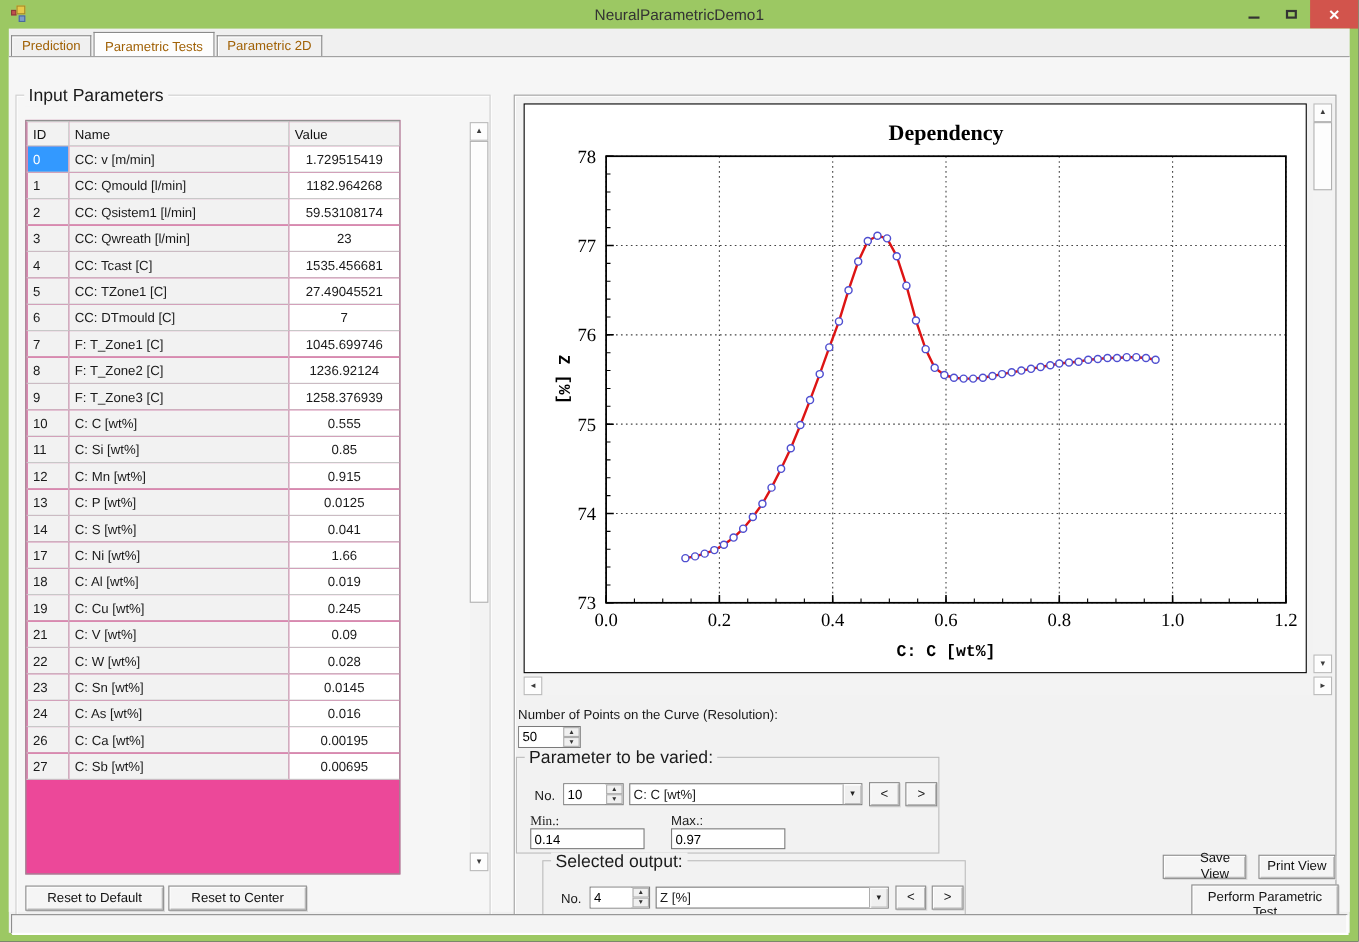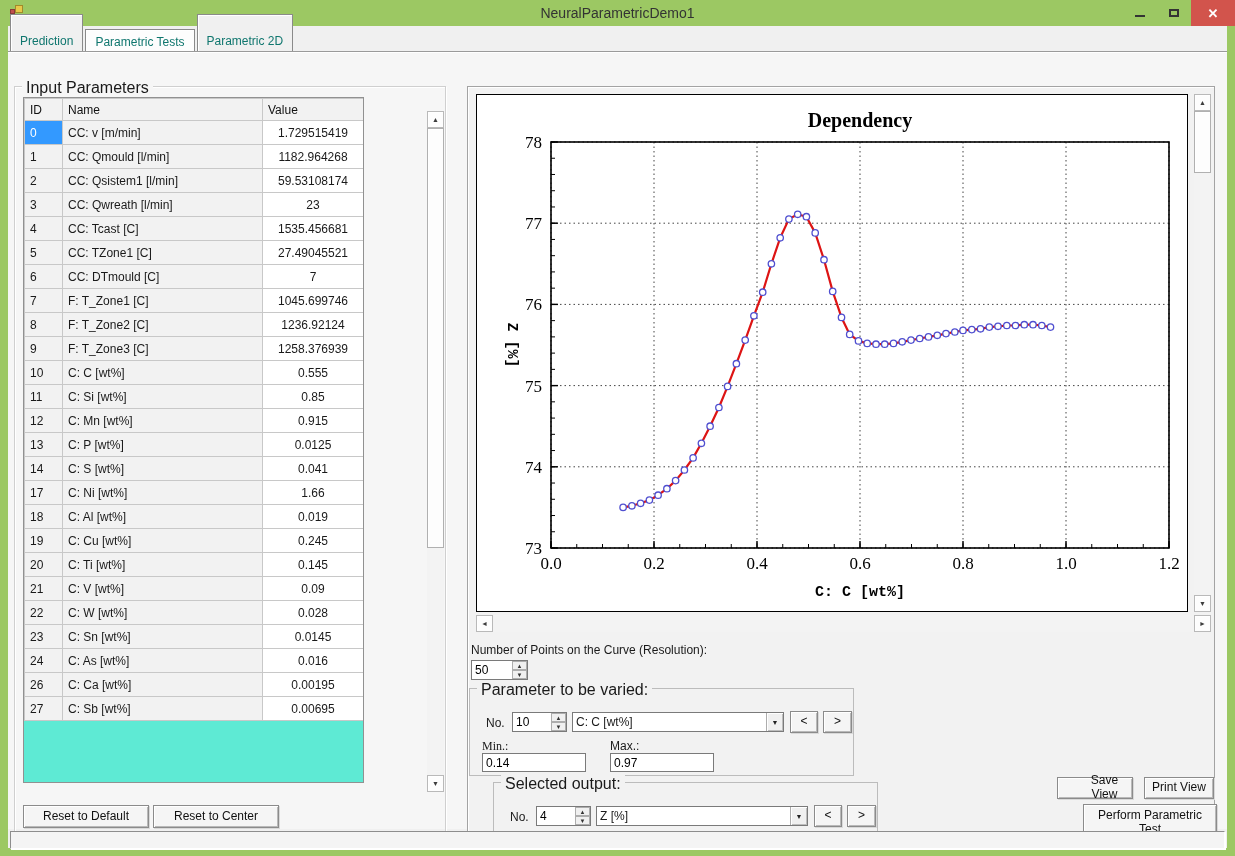--- a/index.html
+++ b/index.html
@@ -20,39 +20,39 @@
   .winbtns { position:absolute; right:0; top:0; height:26px; display:flex; }
   .wb { width:34px; height:26px; display:flex; align-items:center; justify-content:center; cursor:default; }
   .glyph-min { display:block; width:10px; height:2px; background:#333; margin-top:6px; }
   .glyph-max { display:block; width:10px; height:8px; border:2px solid #333; background:transparent; }
   .wb.close { width:44px; background:#d2544c; color:#fff; font-size:13px; font-weight:bold; }
 
   
   .content { position:absolute; left:8px; top:26px; width:1219px; height:822px; background:#f0f0f0; }
 
   .tabstrip { position:absolute; left:2px; top:4px; height:21px; display:flex; align-items:flex-end; }
-  .tab { padding:19px 9px 3px 9px; margin-right:2px; background:#f0f0f0;
-         border:1px solid #8a8a8a; border-bottom:none; font-size:12px; color:#0f766e;
+  .tab { padding:1px 9px 3px 9px; margin-right:2px; background:#f0f0f0;
+         border:1px solid #8a8a8a; border-bottom:none; font-size:12px; color:#a16207;
          box-shadow: inset 1px 1px 0 #fff; }
   .tab.selected { background:#fdfdfd; padding-top:5px; position:relative; top:1px; }
 
   .tabpage { position:absolute; left:0; top:25px; width:1219px; height:778px; background:#f6f6f6;
              border-top:1px solid #9a9a9a; box-shadow: inset 0 1px 0 #fff; }
 
   .statusbar { position:absolute; left:2px; top:805px; width:1215px; height:18px; background:#f4f4f4;
                border:1px solid #8d8d8d; border-bottom-color:#fff; border-right-color:#fff;
                box-shadow: 1px 1px 0 #fff; }
 
   
   .groupbox { position:absolute; border:1px solid #cfcfcf; box-shadow: inset 1px 1px 0 #fff, 1px 1px 0 #fff; }
   .groupbox > .gb-label { position:absolute; top:-8px; left:7px; background:#f6f6f6; padding:0 4px; font-size:16px; color:#1a1a1a; }
 
   
-  .tablewrap { position:absolute; left:8px; top:10px; width:341px; height:686px; overflow:hidden;
-               border:1px solid #919191; background:#5eead4; }
+  .tablewrap { position:absolute; left:8px; top:22px; width:341px; height:686px; overflow:hidden;
+               border:1px solid #919191; background:#ec4899; }
   table.params { border-collapse:collapse; table-layout:fixed; width:339px; font-size:12px; }
   table.params th { background:#f2f2f2; font-weight:normal; text-align:left; padding:3px 5px; height:22px;
                     border:1px solid #c8c8c8; color:#111; }
   table.params td { height:24px; padding:2px 5px; border:1px solid #c8c8c8; overflow:hidden; white-space:nowrap; }
   td.c-id   { background:#f2f2f2; width:38px; }
   td.c-name { background:#f2f2f2; width:200px; }
   td.c-val  { background:#ffffff; width:101px; text-align:center; }
   td.c-id.selected { background:#3399ff; color:#fff; }
 
   
@@ -223,25 +223,20 @@
                 </tr>
                 <tr>
                   <td class="c-id">18</td>
                   <td class="c-name">C: Al [wt%]</td>
                   <td class="c-val">0.019</td>
                 </tr>
                 <tr>
                   <td class="c-id">19</td>
                   <td class="c-name">C: Cu [wt%]</td>
                   <td class="c-val">0.245</td>
-                </tr>
-                <tr>
-                  <td class="c-id">20</td>
-                  <td class="c-name">C: Ti [wt%]</td>
-                  <td class="c-val">0.145</td>
                 </tr>
                 <tr>
                   <td class="c-id">21</td>
                   <td class="c-name">C: V [wt%]</td>
                   <td class="c-val">0.09</td>
                 </tr>
                 <tr>
                   <td class="c-id">22</td>
                   <td class="c-name">C: W [wt%]</td>
                   <td class="c-val">0.028</td>

